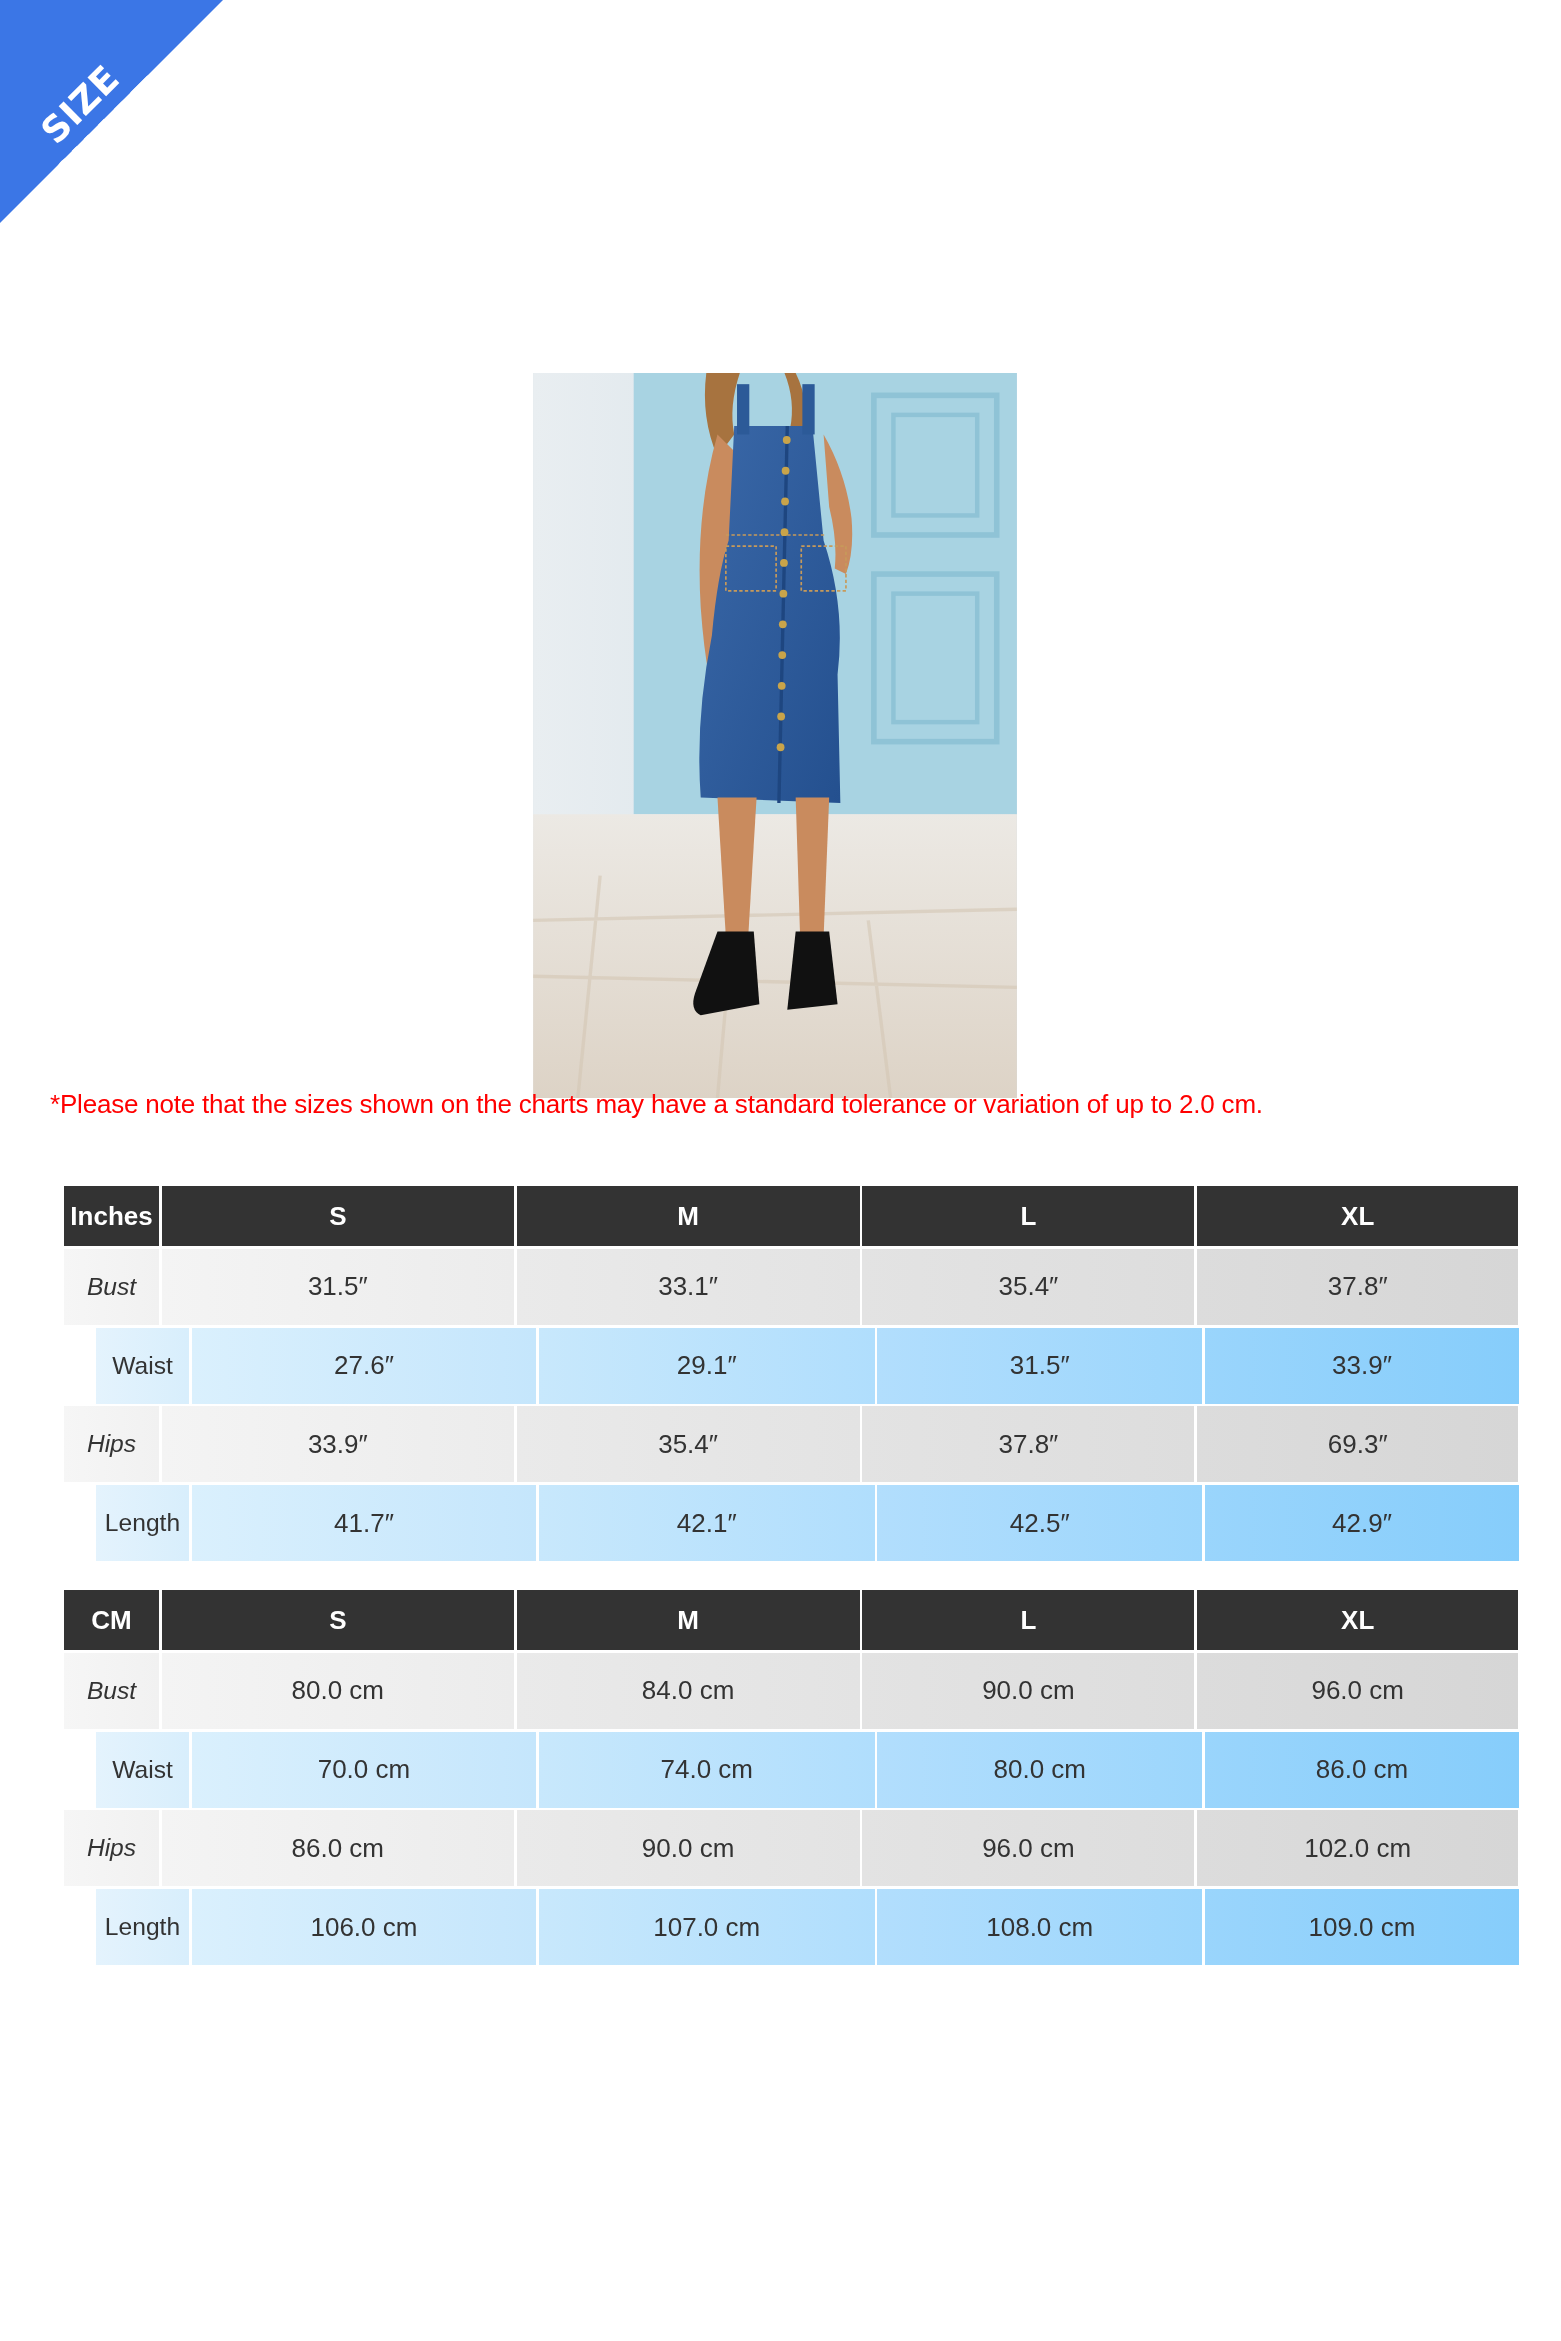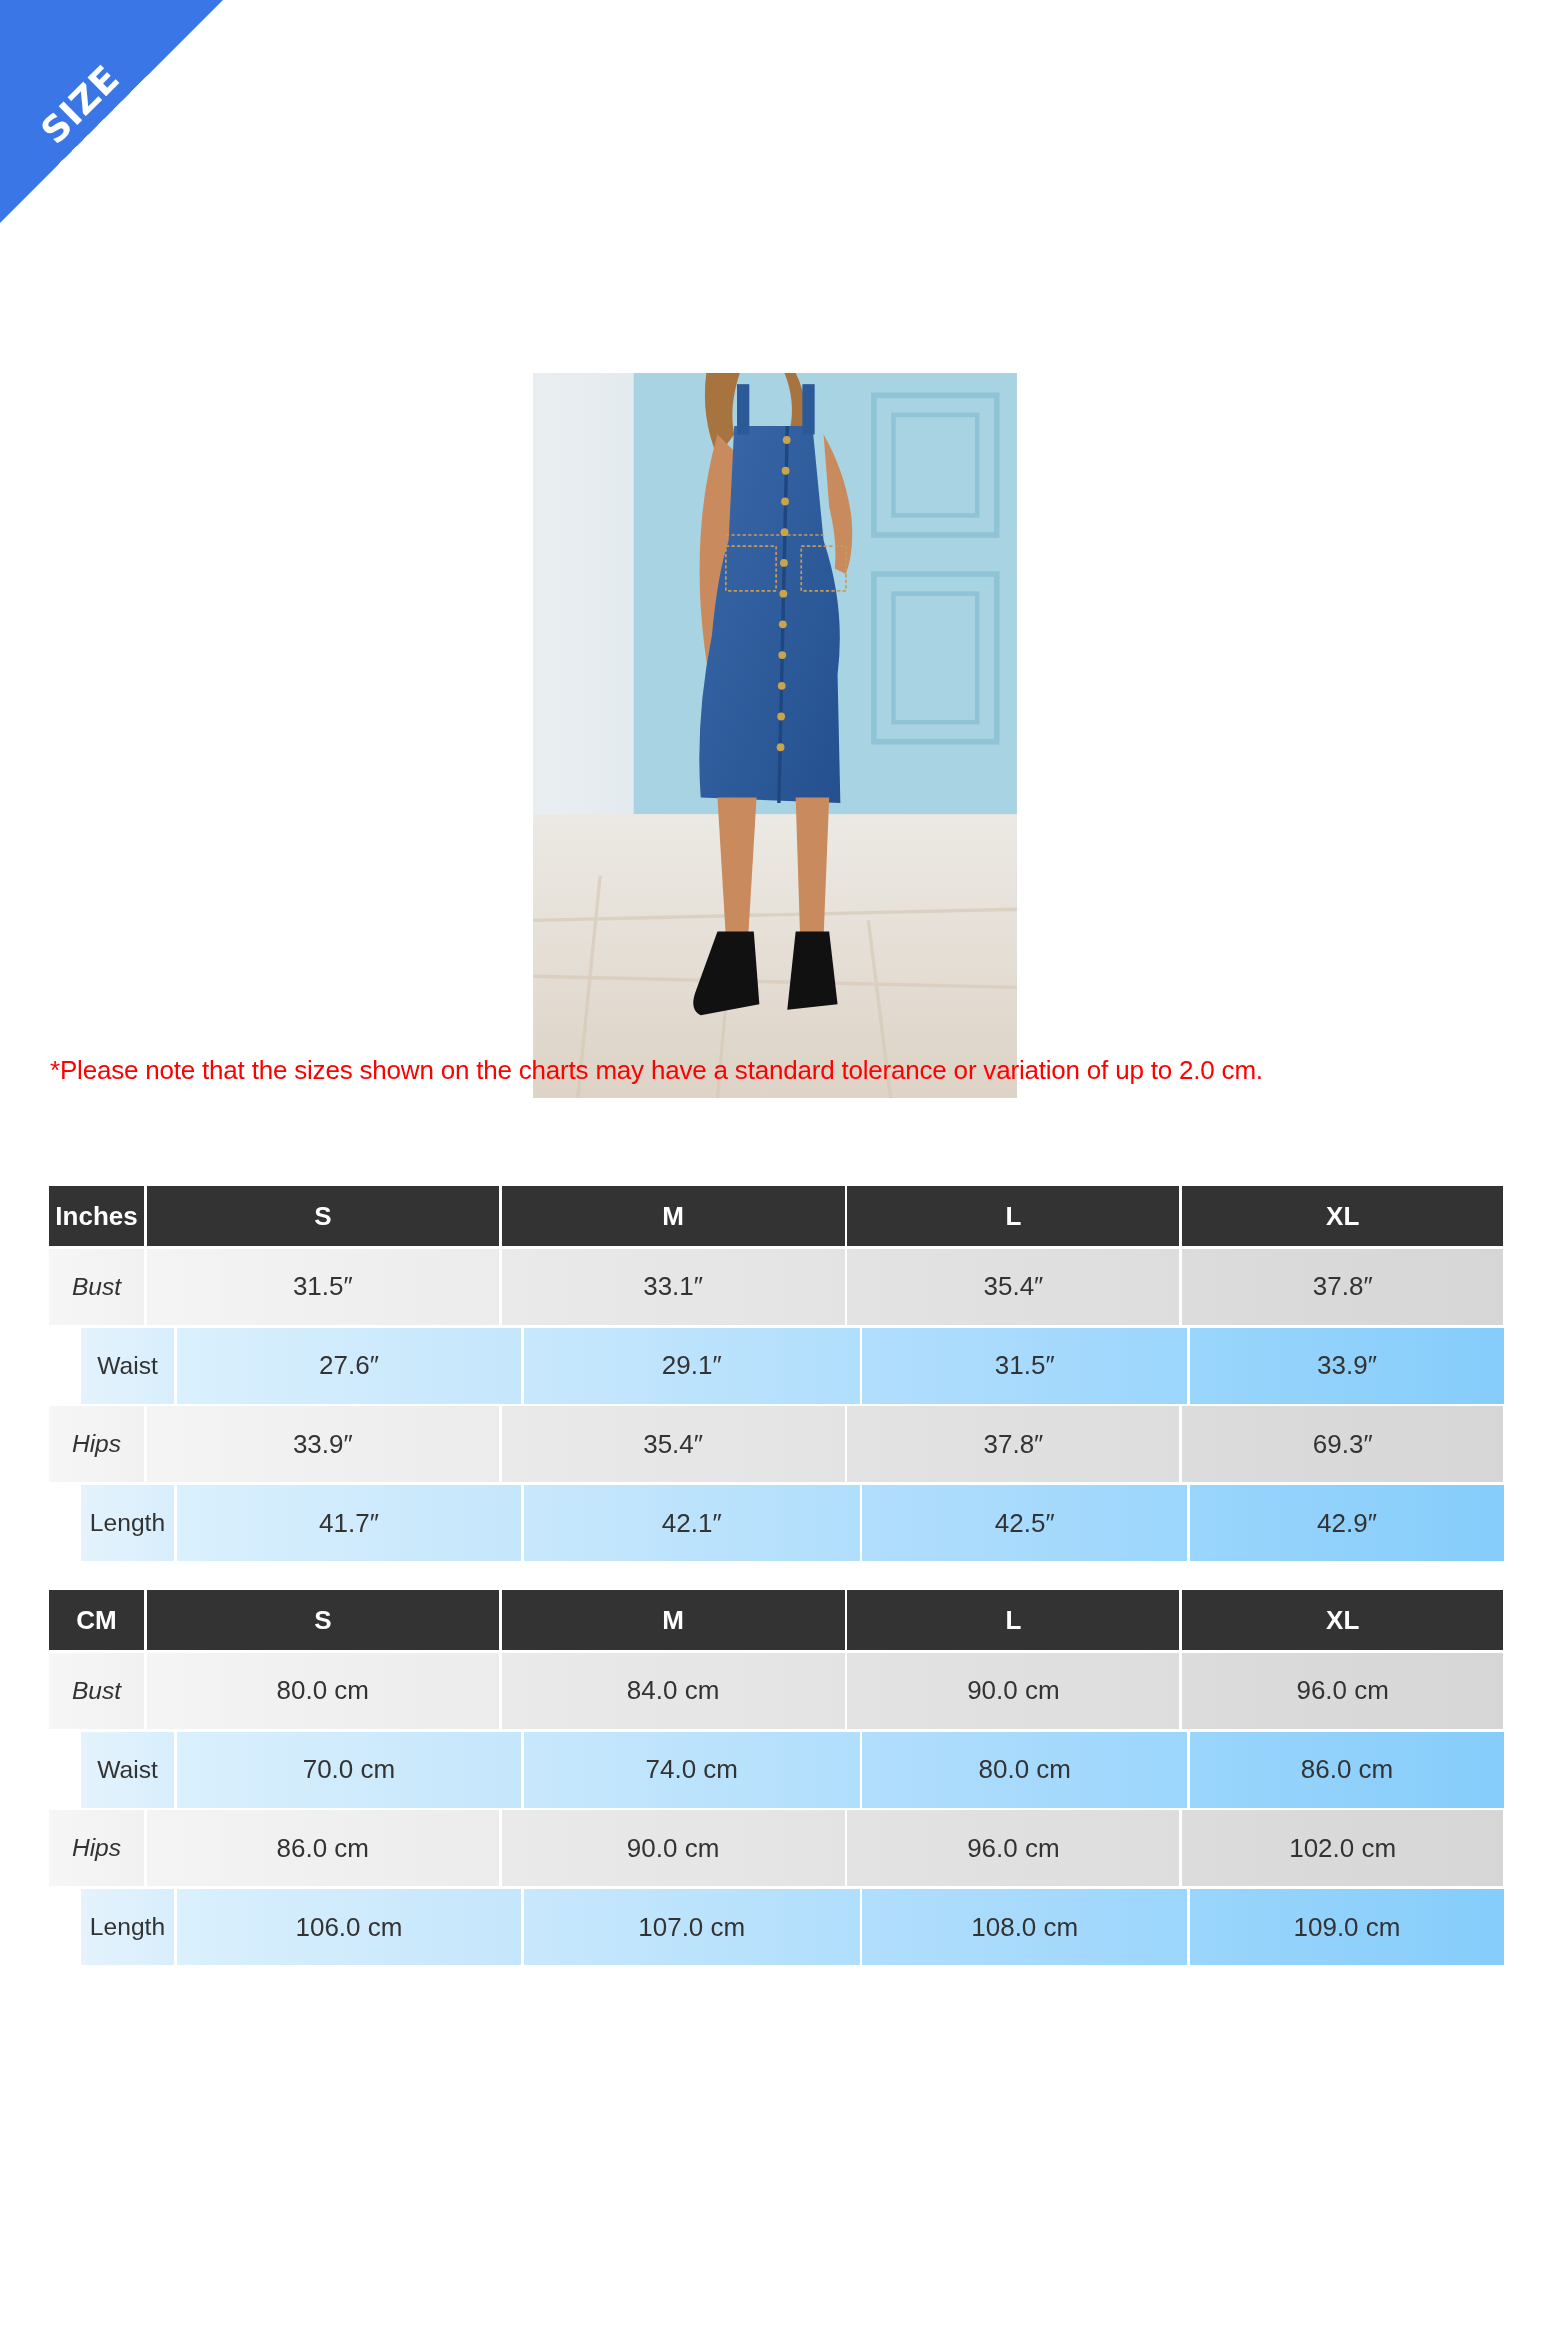--- a/index.html
+++ b/index.html
@@ -52,32 +52,32 @@
       height: 725px;
       overflow: hidden;
       background: #dfe6ea;
     }
     .photo svg { display: block; }
 
     
     .note {
       position: absolute;
       left: 50px;
-      top: 1055px;
+      top: 1089px;
       color: #ff0000;
       font-size: 26px;
       font-family: "Liberation Sans", sans-serif;
       white-space: nowrap;
       letter-spacing: -0.2px;
     }
 
     
     .size-table {
       position: absolute;
-      left: 49px;
+      left: 64px;
       width: 1455px;
     }
     .size-table .row {
       display: flex;
       gap: 2.8px;
       margin-bottom: 2.8px;
     }
     .size-table .cell {
       display: flex;
       align-items: center;

